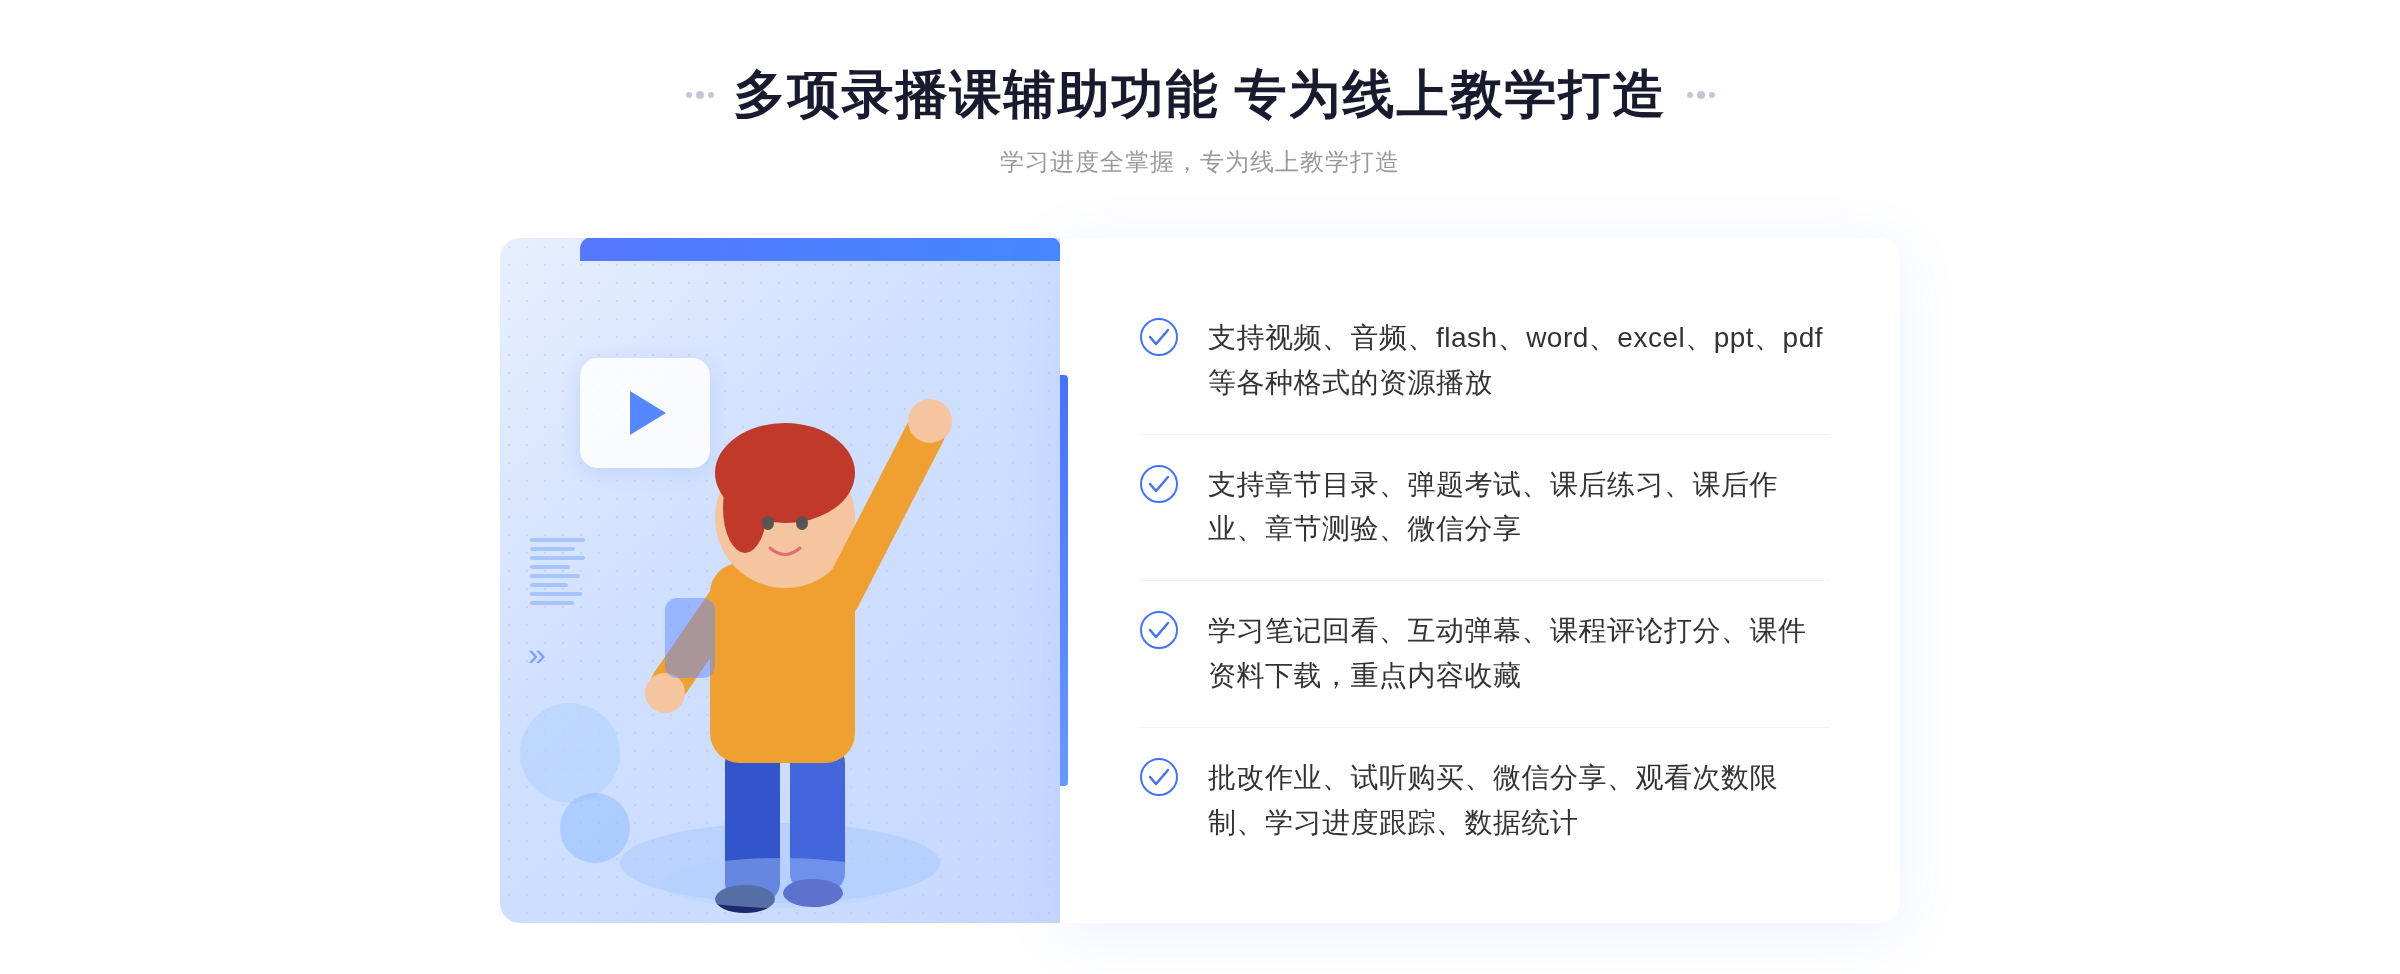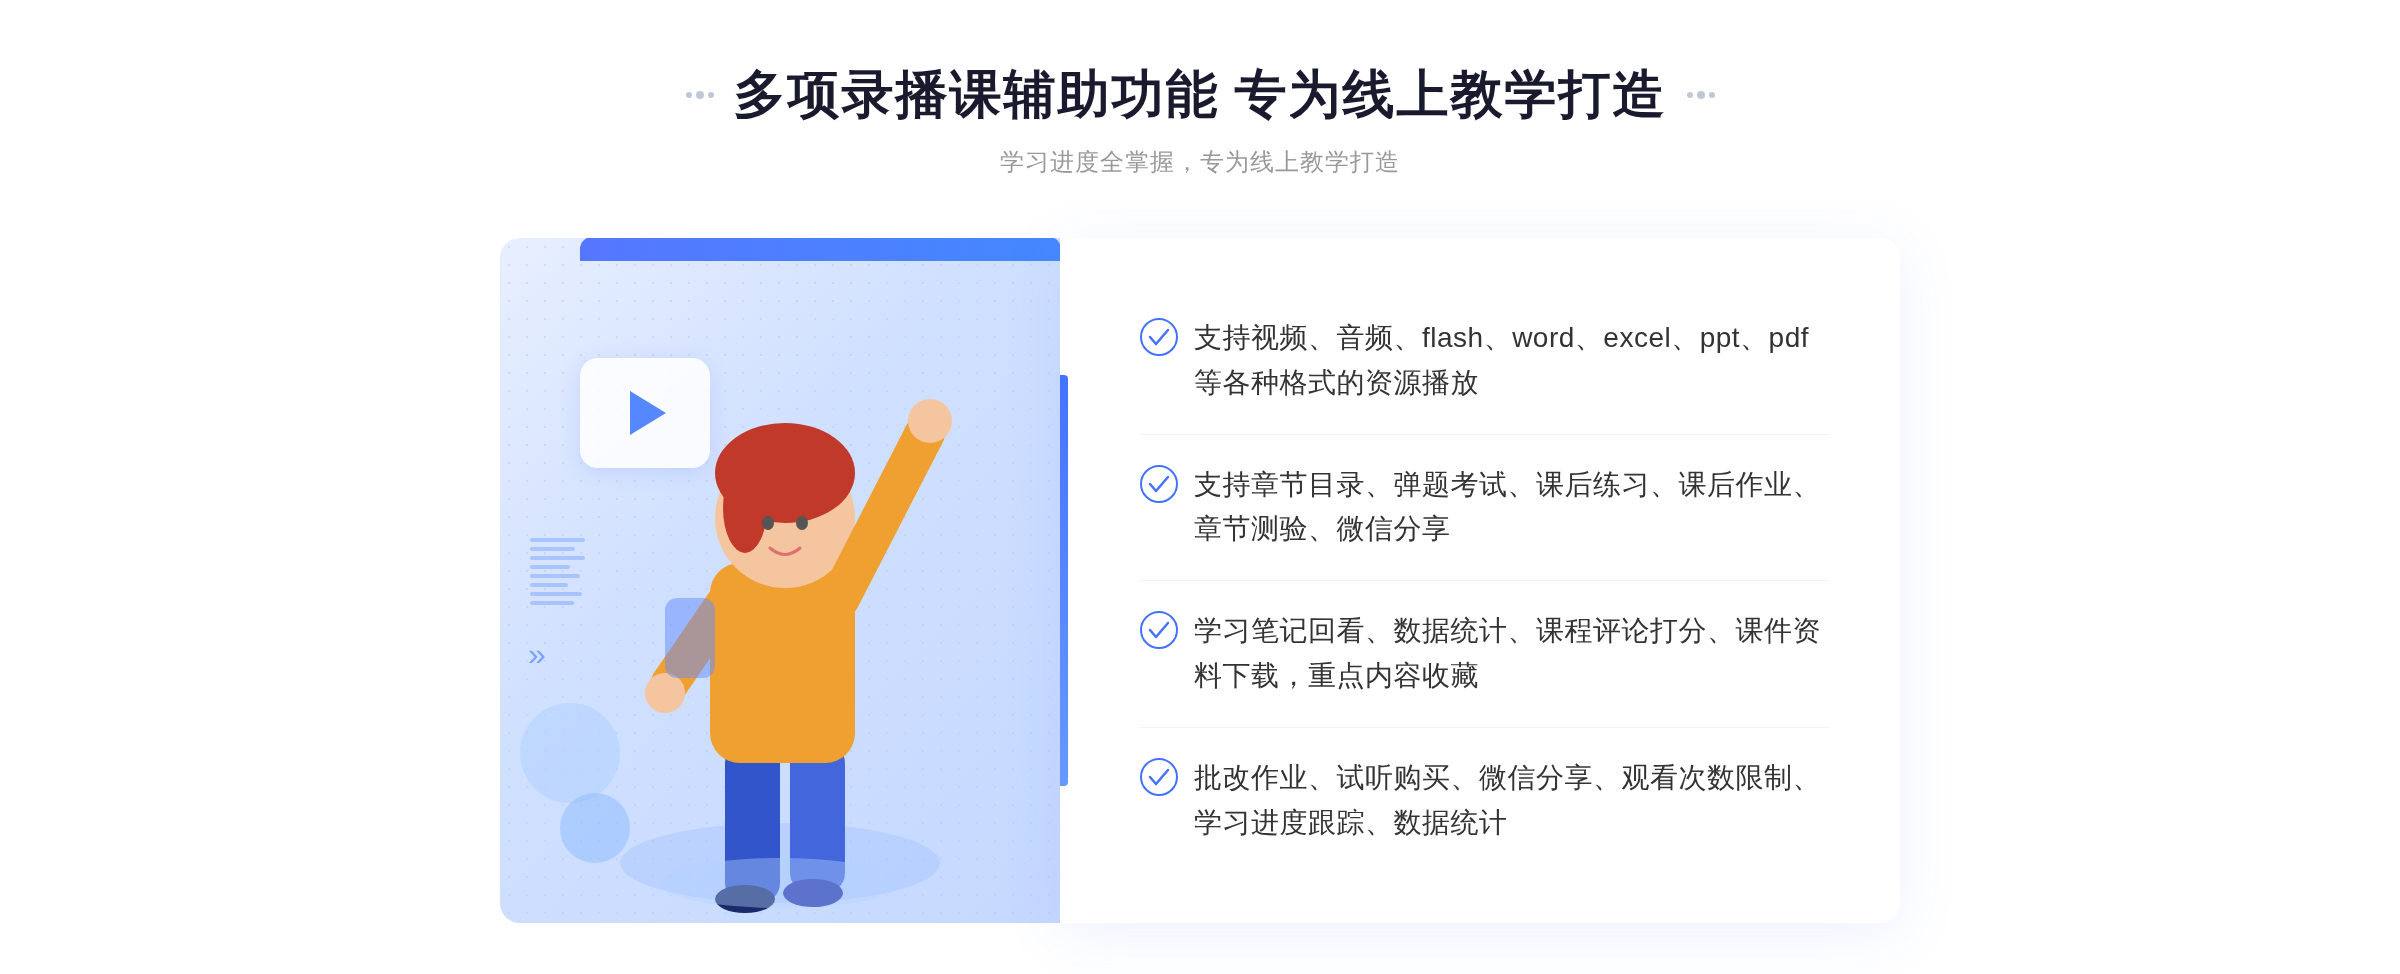--- a/index.html
+++ b/index.html
@@ -200,21 +200,21 @@
       top: 20%;
       width: 8px;
       height: 60%;
       background: linear-gradient(180deg, #4472ff, #6699ff);
       border-radius: 0 4px 4px 0;
     }
 
     .feature-item {
       display: flex;
       align-items: flex-start;
-      gap: 16px;
+      gap: 30px;
       padding: 28px 0;
       border-bottom: 1px solid #f0f3ff;
     }
 
     .feature-item:last-child {
       border-bottom: none;
     }
 
     .check-icon {
       width: 38px;
@@ -352,21 +352,21 @@
         <span class="feature-text">支持章节目录、弹题考试、课后练习、课后作业、章节测验、微信分享</span>
       </div>
 
       <div class="feature-item">
         <div class="check-icon">
           <svg viewBox="0 0 38 38" xmlns="http://www.w3.org/2000/svg">
             <circle cx="19" cy="19" r="18" fill="none" stroke="#4472ff" stroke-width="2"></circle>
             <polyline points="10,19 16,26 28,12" fill="none" stroke="#4472ff" stroke-width="2.5" stroke-linecap="round" stroke-linejoin="round"></polyline>
           </svg>
         </div>
-        <span class="feature-text">学习笔记回看、数据统计、课程评论打分、课件资料下载，重点内容收藏</span>
+        <span class="feature-text">学习笔记回看、互动弹幕、课程评论打分、课件资料下载，重点内容收藏</span>
       </div>
 
       <div class="feature-item">
         <div class="check-icon">
           <svg viewBox="0 0 38 38" xmlns="http://www.w3.org/2000/svg">
             <circle cx="19" cy="19" r="18" fill="none" stroke="#4472ff" stroke-width="2"></circle>
             <polyline points="10,19 16,26 28,12" fill="none" stroke="#4472ff" stroke-width="2.5" stroke-linecap="round" stroke-linejoin="round"></polyline>
           </svg>
         </div>
         <span class="feature-text">批改作业、试听购买、微信分享、观看次数限制、学习进度跟踪、数据统计</span>

